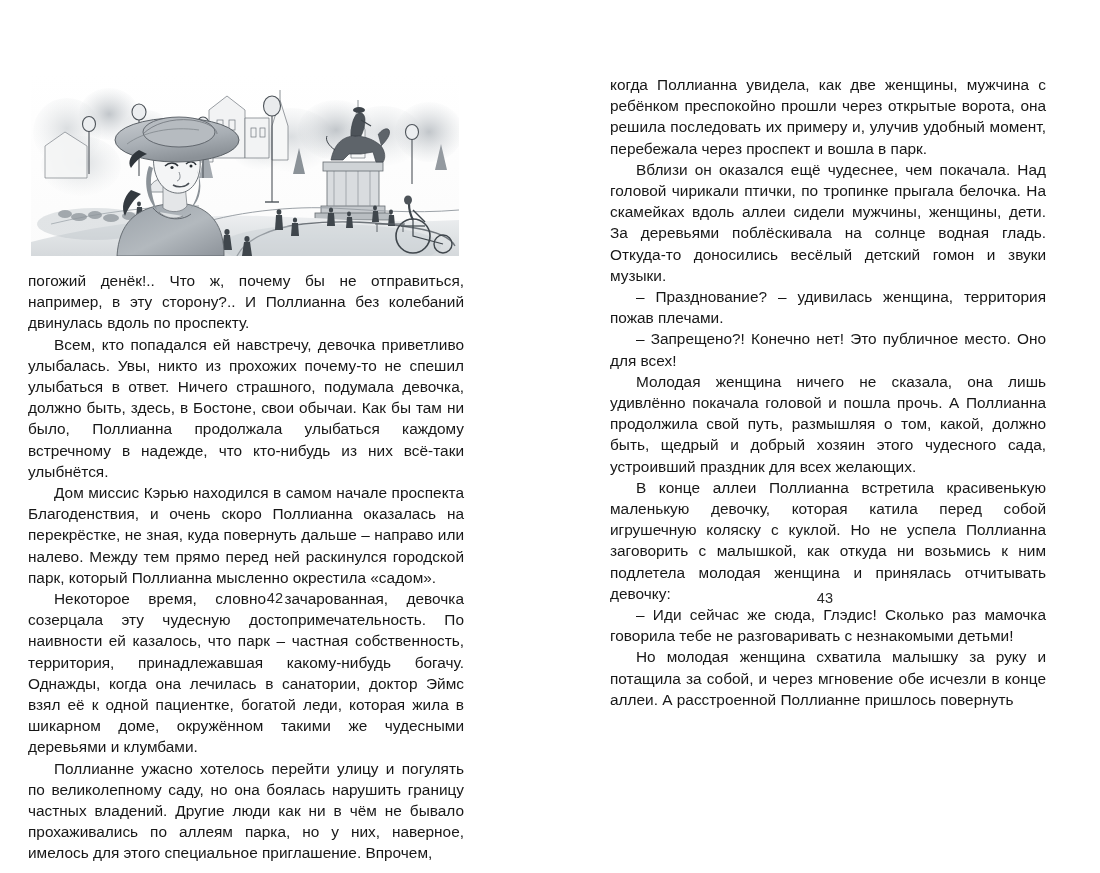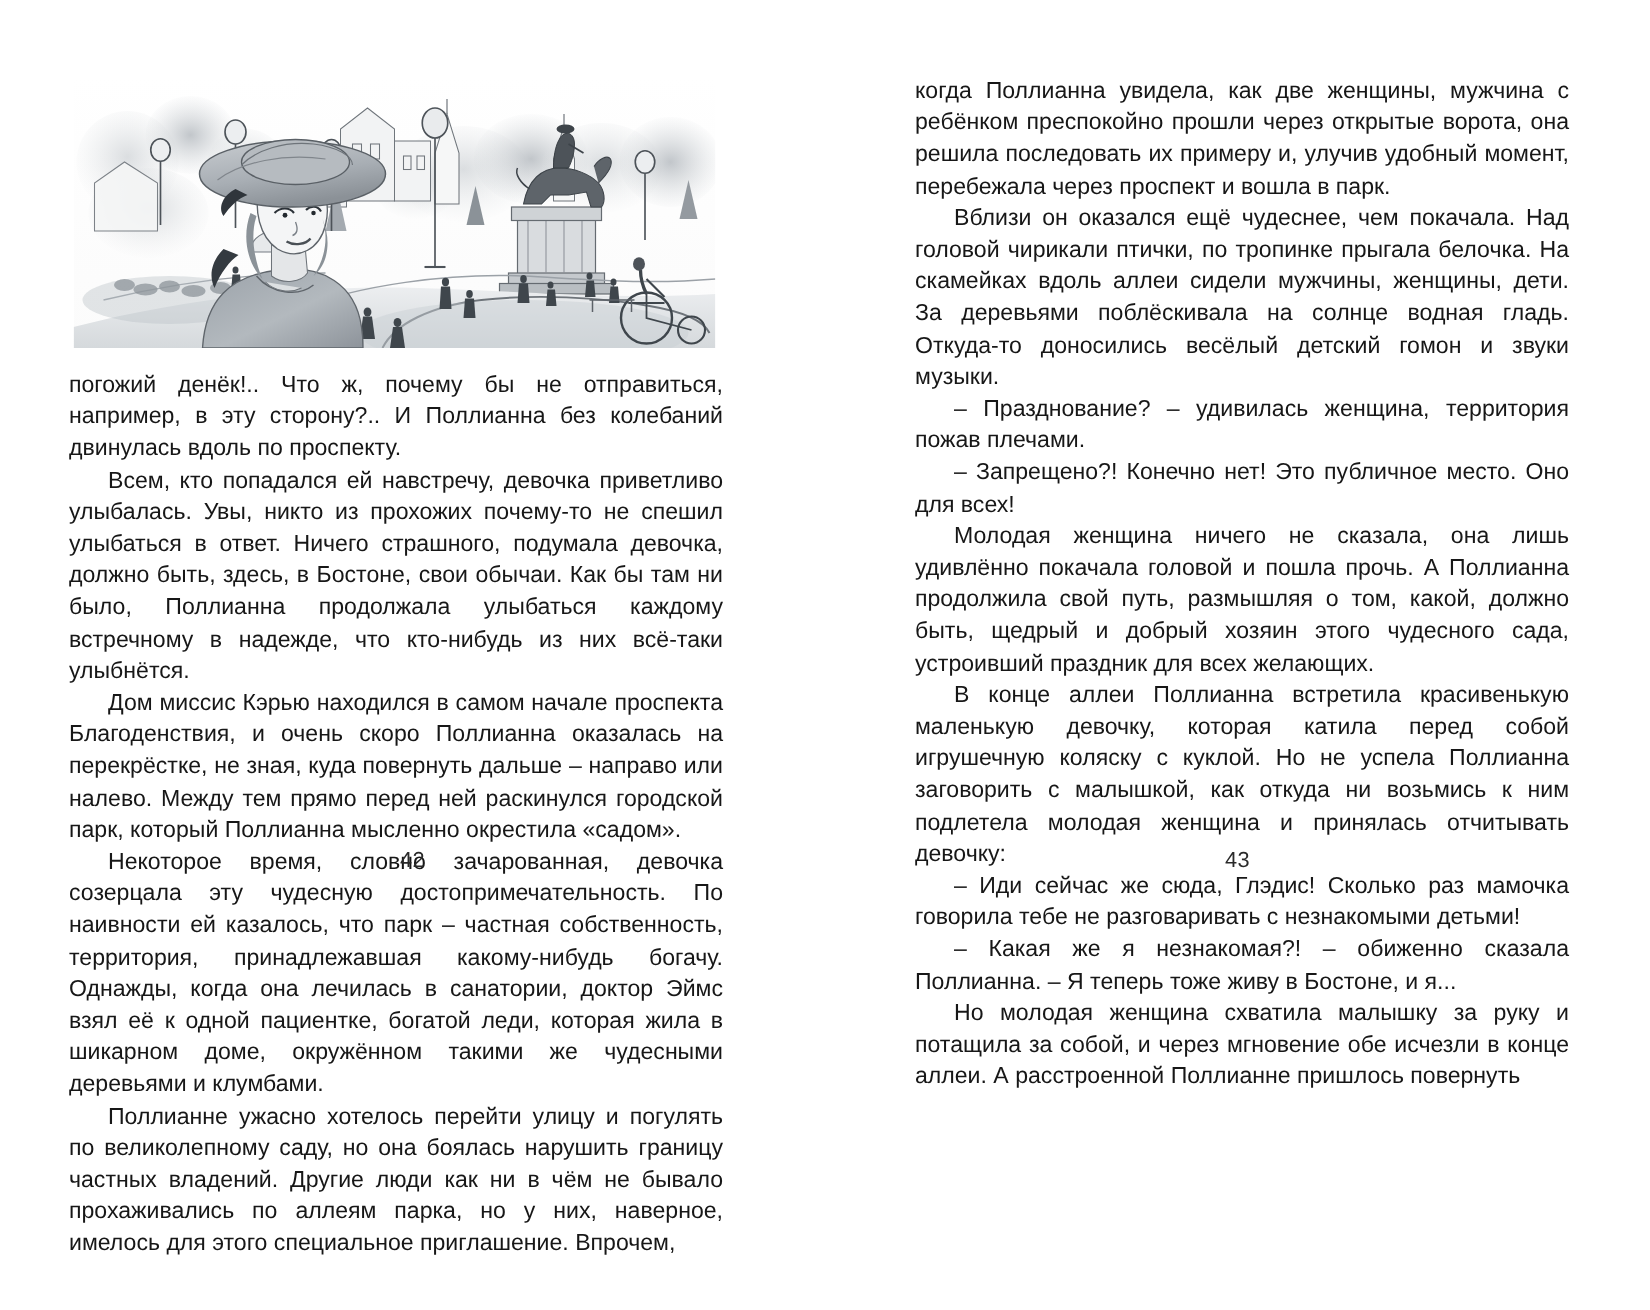--- a/index.html
+++ b/index.html
@@ -21,23 +21,24 @@
     position: absolute;
     inset: 0;
     display: flex;
   }
 
   .page {
     position: relative;
     width: 550px;
     height: 614px;
     box-sizing: border-box;
-  }
-
-  .page-left   { padding: 50px 53px 0 46px; }
+    margin-top: 24px;
+  }
+
+  .page-left   { padding: 50px 53px 0 28px; }
   .page-right  { padding: 50px 55px 0 60px; }
 
   
   .illustration {
     width: 428px;
     height: 182px;
     margin: 0 0 14px 3px;
     position: relative;
     overflow: hidden;
   }
@@ -303,20 +304,19 @@
 
   <div class="page page-right">
     <div class="column">
       <p class="cont">когда Поллианна увидела, как две женщины, мужчина с ребёнком преспокойно прошли через открытые ворота, она решила последовать их примеру и, улучив удобный момент, перебежала через проспект и вошла в парк.</p>
       <p>Вблизи он оказался ещё чудеснее, чем покачала. Над головой чирикали птички, по тропинке прыгала белочка. На скамейках вдоль аллеи сидели мужчины, женщины, дети. За деревьями поблёскивала на солнце водная гладь. Откуда-то доносились весёлый детский гомон и звуки музыки.</p>
       <p>– Празднование? – удивилась женщина, территория пожав плечами.</p>
       <p>– Запрещено?! Конечно нет! Это публичное место. Оно для всех!</p>
       <p>Молодая женщина ничего не сказала, она лишь удивлённо покачала головой и пошла прочь. А Поллианна продолжила свой путь, размышляя о том, какой, должно быть, щедрый и добрый хозяин этого чудесного сада, устроивший праздник для всех желающих.</p>
       <p>В конце аллеи Поллианна встретила красивенькую маленькую девочку, которая катила перед собой игрушечную коляску с куклой. Но не успела Поллианна заговорить с малышкой, как откуда ни возьмись к ним подлетела молодая женщина и принялась отчитывать девочку:</p>
       <p>– Иди сейчас же сюда, Глэдис! Сколько раз мамочка говорила тебе не разговаривать с незнакомыми детьми!</p>
-      <p>– Какая же я незнакомая?! – обиженно сказала Поллианна. – Я теперь тоже живу в Бостоне, и я...</p>
       <p>Но молодая женщина схватила малышку за руку и потащила за собой, и через мгновение обе исчезли в конце аллеи. А расстроенной Поллианне пришлось повернуть</p>
     </div>
 
     <div class="folio">43</div>
   </div>
 
 </div>
 
 </body></html>

